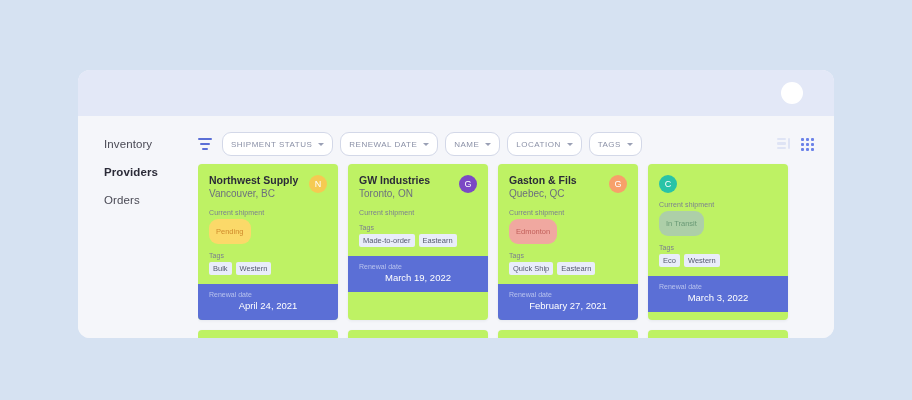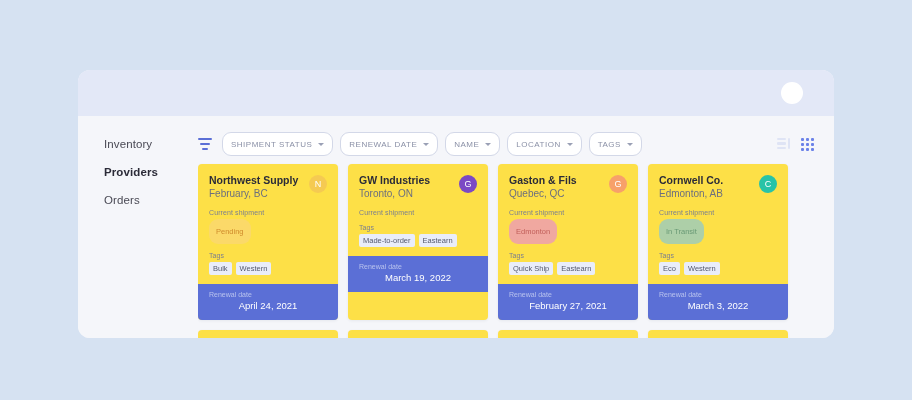--- a/index.html
+++ b/index.html
@@ -176,21 +176,21 @@
 
   
   .card-grid {
     display: grid;
     grid-template-columns: repeat(4, 140px);
     gap: 10px 10px;
     margin-top: 8px;
   }
 
   .card {
-    background: #fde047;
+    background: #bef264;
     border-radius: 4px;
     overflow: hidden;
     box-shadow: 0 1px 3px rgba(40, 50, 90, 0.07);
   }
   .card-body {
     padding: 10px 11px 9px 11px;
   }
   .card-top {
     display: flex;
     align-items: flex-start;
@@ -337,21 +337,21 @@
           </div>
         </div>
       </div>
 
       <div class="card-grid" id="cards">
           <div class="card">
             <div class="card-body">
               <div class="card-top">
                 <div>
                   <div class="card-name">Northwest Supply</div>
-                  <div class="card-city">February, BC</div>
+                  <div class="card-city">Vancouver, BC</div>
                 </div>
                 <div class="avatar" style="background: rgb(245, 202, 82);">N</div>
               </div>
               <div class="field-label">Current shipment</div>
               <div><span class="status-badge" style="background: rgb(251, 217, 105); color: rgb(208, 139, 44);">Pending</span></div>
               <div class="field-label">Tags</div>
               <div class="tag-row">
                 <span class="tag">Bulk</span>
                 <span class="tag">Western</span>
               </div>
@@ -400,24 +400,20 @@
               </div>
             </div>
             <div class="card-footer">
               <div class="footer-label">Renewal date</div>
               <div class="footer-date">February 27, 2021</div>
             </div>
           </div>
           <div class="card">
             <div class="card-body">
               <div class="card-top">
-                <div>
-                  <div class="card-name">Cornwell Co.</div>
-                  <div class="card-city">Edmonton, AB</div>
-                </div>
                 <div class="avatar" style="background: rgb(40, 195, 167);">C</div>
               </div>
               <div class="field-label">Current shipment</div>
               <div><span class="status-badge" style="background: rgb(173, 207, 168); color: rgb(106, 154, 118);">In Transit</span></div>
               <div class="field-label">Tags</div>
               <div class="tag-row">
                 <span class="tag">Eco</span>
                 <span class="tag">Western</span>
               </div>
             </div>

